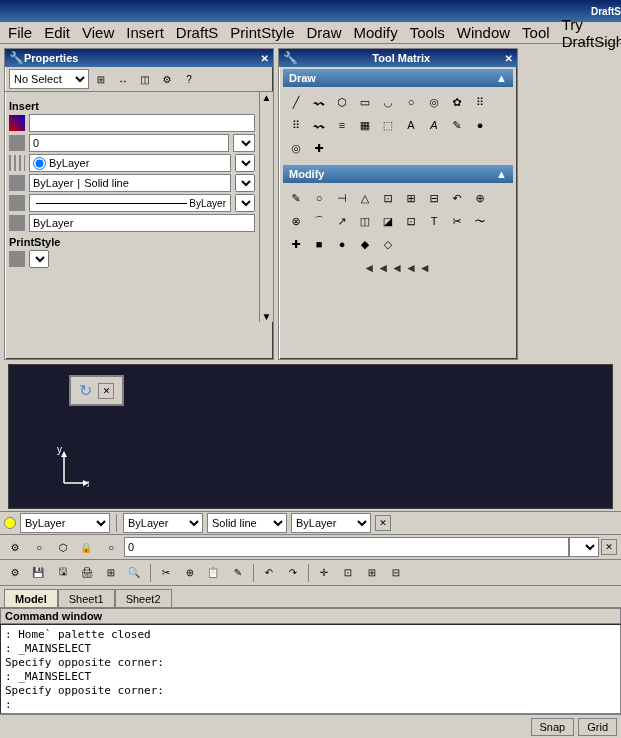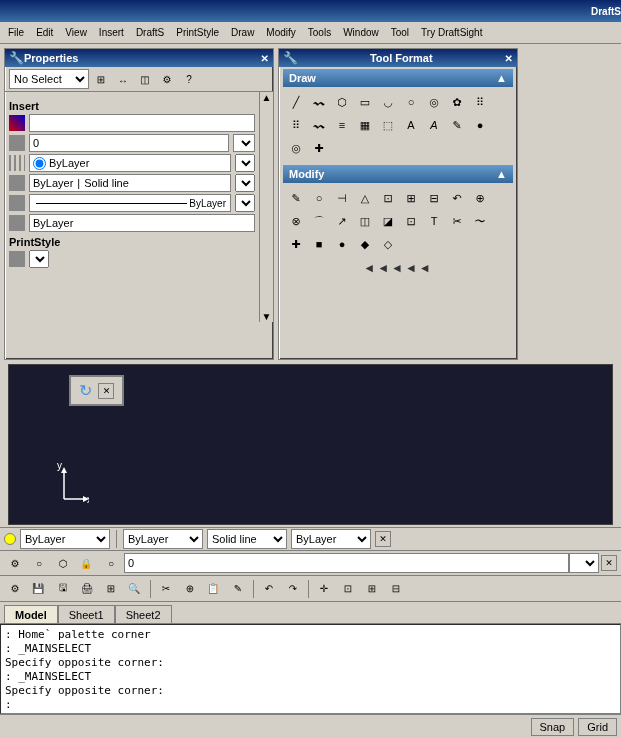--- a/index.html
+++ b/index.html
@@ -31,21 +31,21 @@
       background: #d4d0c8;
       height: 22px;
       display: flex;
       align-items: center;
       padding: 0 2px;
       border-bottom: 1px solid #808080;
     }
     .menu-item {
       padding: 2px 6px;
       cursor: pointer;
-      font-size: 10px;
+      font-size: 15px;
     }
     .toolbar-btn {
       width: 22px;
       height: 20px;
       background: #d4d0c8;
       border: 1px solid transparent;
       cursor: pointer;
       display: flex;
       align-items: center;
       justify-content: center;
@@ -507,21 +507,21 @@
           <div style="font-size:10px;cursor:pointer;">▲</div>
           <div style="flex:1;"></div>
           <div style="font-size:10px;cursor:pointer;">▼</div>
         </div>
       </div>
     </div>
 
     <div class="panel tool-matrix-panel">
       <div class="panel-title-bar">
         <span style="font-size:12px;">🔧</span>
-        <span style="flex:1;text-align:center;">Tool Format</span>
+        <span style="flex:1;text-align:center;">Tool Matrix</span>
         <span class="panel-close">✕</span>
       </div>
 
       <div class="tool-section">
         <div class="tool-section-header">
           <span>Draw</span>
           <span style="cursor:pointer;">▲</span>
         </div>
         <div class="tool-grid">
           <button class="tool-btn">╱</button>
@@ -659,22 +659,23 @@
     <button class="toolbar-btn">⊞</button>
     <button class="toolbar-btn">⊟</button>
   </div>
 
   <div class="tab-bar">
     <div class="tab active">Model</div>
     <div class="tab">Sheet1</div>
     <div class="tab">Sheet2</div>
   </div>
 
+  <div class="command-window-header">Command window</div>
   <div class="command-window">
-    <div class="cmd-line">:  Home` palette corner</div>
+    <div class="cmd-line">:  Home` palette closed</div>
     <div class="cmd-line">:  _MAINSELECT</div>
     <div class="cmd-line">Specify opposite corner:</div>
     <div class="cmd-line">:  _MAINSELECT</div>
     <div class="cmd-line">Specify opposite corner:</div>
     <div class="cmd-line">:</div>
   </div>
 
   <div class="status-row">
     <button class="status-btn">Snap</button>
     <button class="status-btn">Grid</button>

